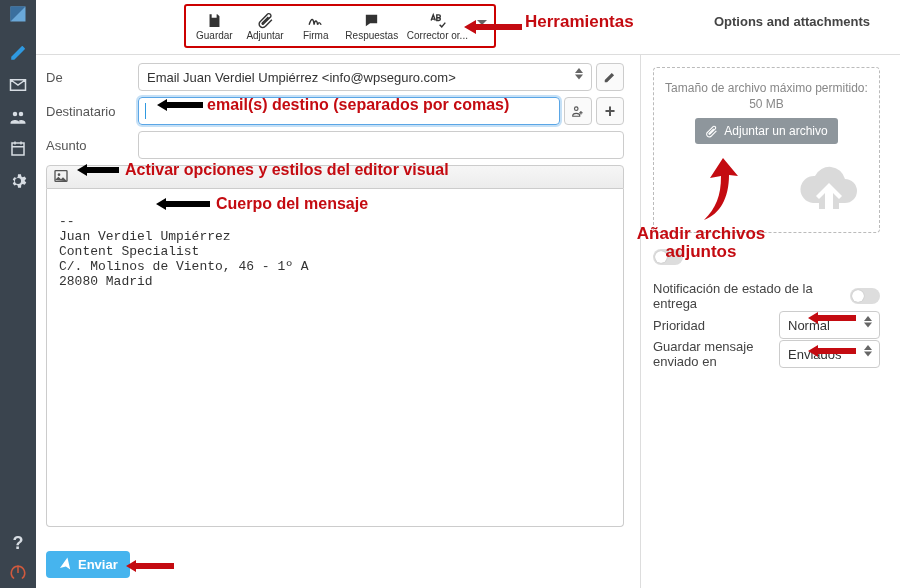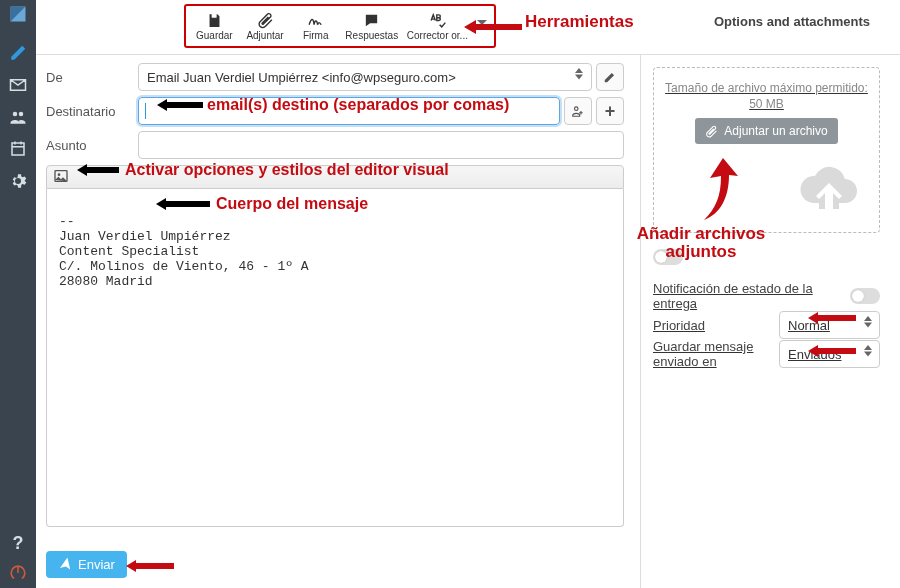--- a/index.html
+++ b/index.html
@@ -40,25 +40,25 @@
   .plain-input{ flex:1; height:28px; border:1px solid #ccc; border-radius:4px; padding:0 8px;}
 
   
   .editor-wrap{ margin-top:6px; margin-right:6px;}
   .editor-toolbar { height:24px; border:1px solid #ccc; border-radius:4px 4px 0 0; background:linear-gradient(#f6f6f6,#ececec); display:flex; align-items:center; padding:0 6px; gap:8px; position:relative;}
   .editor-toolbar svg{width:16px;height:16px;fill:#555;}
   .editor-body { height:338px; border:1px solid #ccc; border-top:none; border-radius:0 0 4px 4px; padding:10px 12px; font-family:"Courier New", monospace; font-size:13px; color:#333; white-space:pre-wrap; }
 
   
   .send-bar{ position:absolute; left:46px; bottom:10px; }
-  .send-btn{ background:#46b4ee; color:#fff; border-radius:4px; padding:6px 12px; display:flex; align-items:flex-end; gap:6px; font-size:13px; cursor:pointer;}
+  .send-btn{ background:#46b4ee; color:#fff; border-radius:4px; padding:6px 12px; display:flex; align-items:flex-end; gap:6px; font-size:13px; cursor:pointer;font-weight:bold;}
   .send-btn svg{width:14px;height:14px;fill:#fff;transform:rotate(-30deg);}
 
   
-  .rightpane { position:absolute; left:640px; top:55px; width:252px; border-left:1px solid #ddd; height:533px; padding:12px 12px 0 12px;text-decoration:underline;}
+  .rightpane { position:absolute; left:640px; top:55px; width:252px; border-left:1px solid #ddd; height:533px; padding:12px 12px 0 12px;}
   .upload-box{ border:1px dashed #bbb; border-radius:4px; padding:12px 8px 16px; text-align:center; color:#888; position:relative; height:166px;}
   .upload-box .max{ font-size:12px; line-height:16px; margin-bottom:6px;}
   .attach-btn{ background:#8e969c; color:#fff; border-radius:3px; padding:6px 10px; font-size:12px; display:inline-flex; align-items:center; gap:6px; cursor:pointer;}
   .attach-btn svg{width:13px;height:13px;fill:#fff;}
   .cloud-upload{ position:absolute; right:18px; bottom:10px; opacity:.55; }
   .cloud-upload svg{ width:64px; height:56px; fill:#bdbdbd;}
 
   .opt-row{ display:flex; align-items:center; margin-top:16px; font-size:13px; color:#444;}
   .opt-row .txt{ flex:1; line-height:15px;}
   .toggle{ width:30px; height:16px; background:#ddd; border-radius:9px; position:relative; cursor:pointer;}

